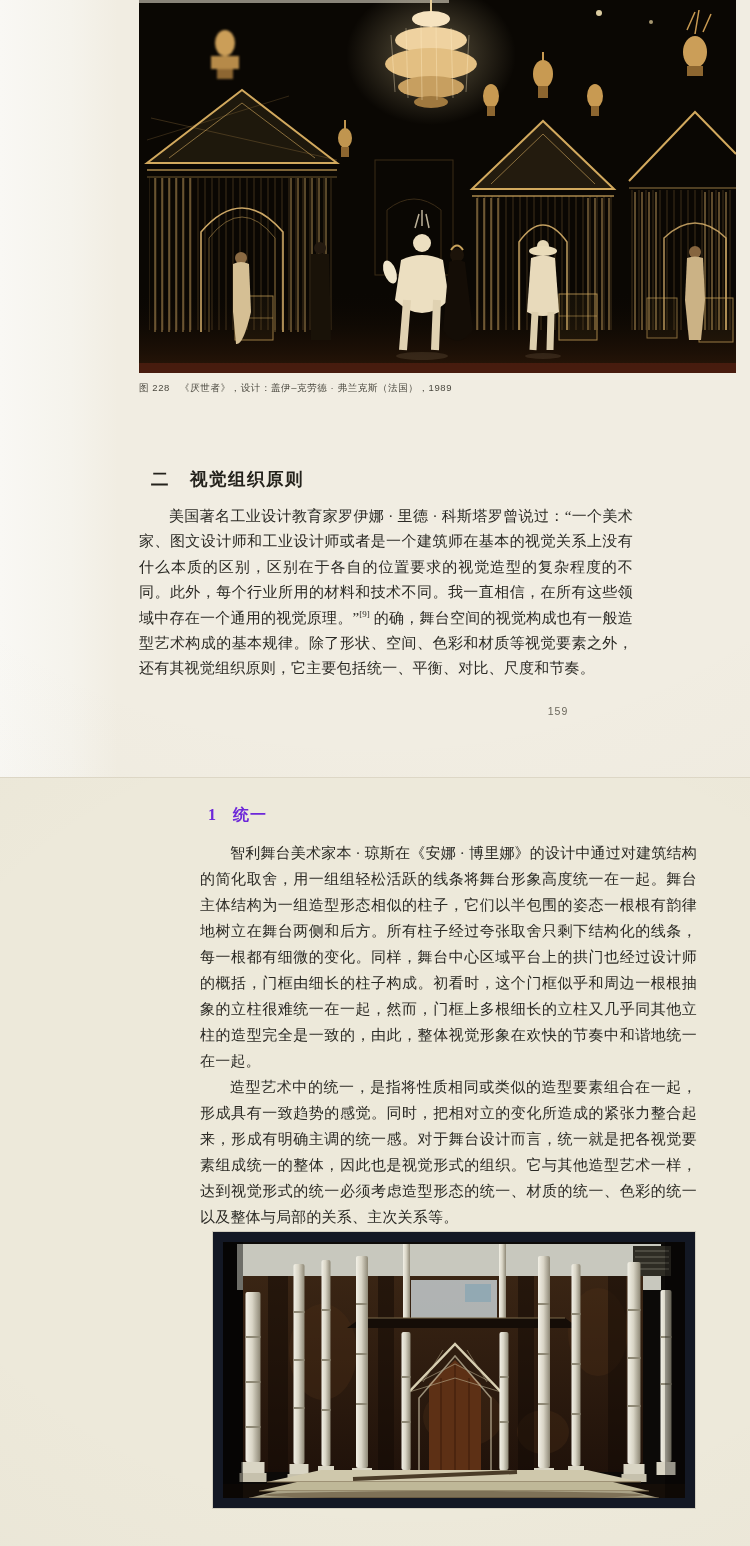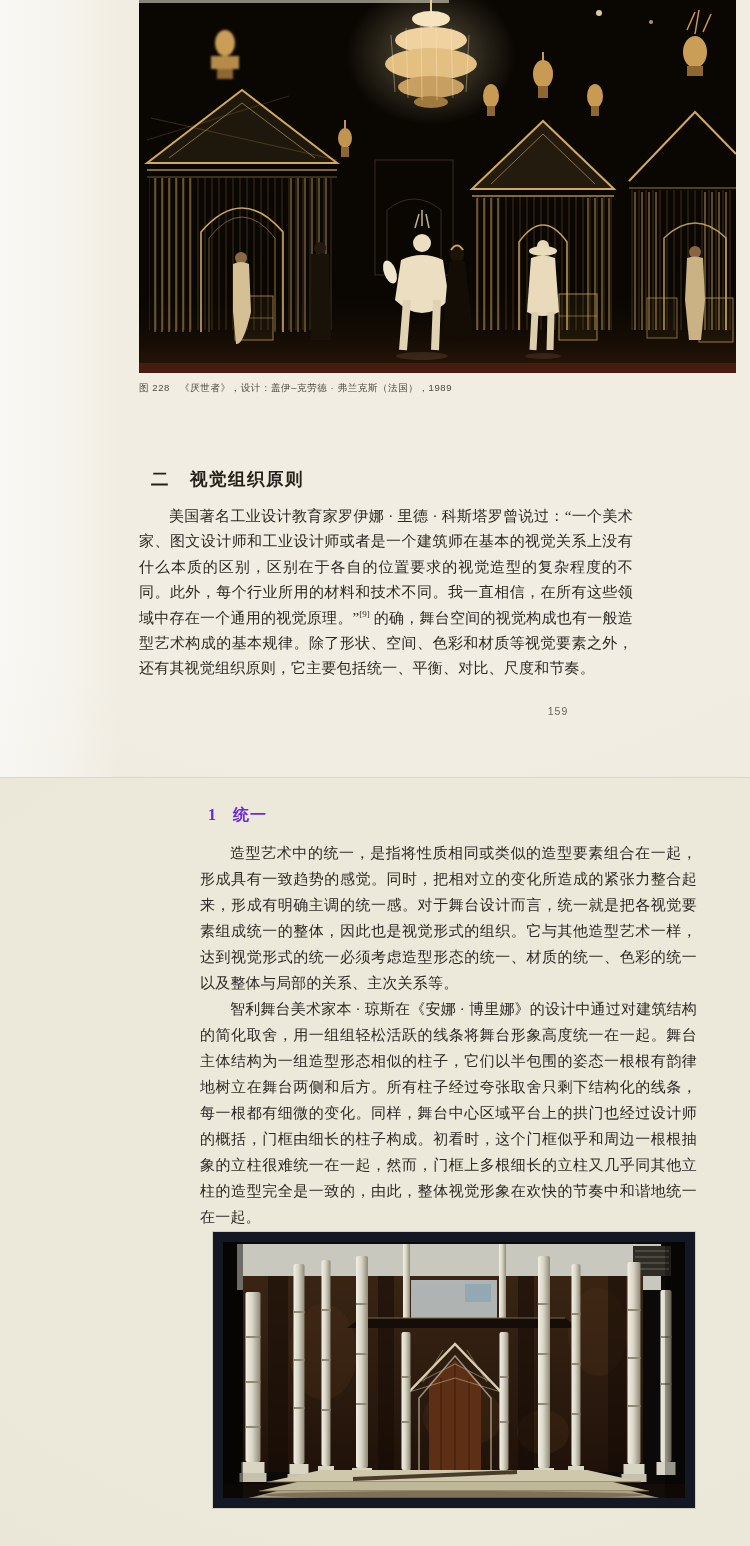--- a/index.html
+++ b/index.html
@@ -257,22 +257,22 @@
   <p class="body-text body-1"><span>美国著名工业设计教育家罗伊娜 · 里德 · 科斯塔罗曾说过：“一个美术家、图文设计师和工业设计师或者是一个建筑师在基本的视觉关系上没有什么本质的区别，区别在于各自的位置要求的视觉造型的复杂程度的不同。此外，每个行业所用的材料和技术不同。我一直相信，在所有这些领域中存在一个通用的视觉原理。”</span><sup class="footnote">[9]</sup><span> 的确，舞台空间的视觉构成也有一般造型艺术构成的基本规律。除了形状、空间、色彩和材质等视觉要素之外，还有其视觉组织原则，它主要包括统一、平衡、对比、尺度和节奏。</span></p>
 
   <div class="page-number">159</div>
 
   <section class="page page-bottom"></section>
   <div class="page-texture tex2"></div>
 
   <h3 class="subsection-heading"><span class="num">1</span><span>统一</span></h3>
 
   <div class="text-block-2">
+    <p class="body-text">智利舞台美术家本 · 琼斯在《安娜 · 博里娜》的设计中通过对建筑结构的简化取舍，用一组组轻松活跃的线条将舞台形象高度统一在一起。舞台主体结构为一组造型形态相似的柱子，它们以半包围的姿态一根根有韵律地树立在舞台两侧和后方。所有柱子经过夸张取舍只剩下结构化的线条，每一根都有细微的变化。同样，舞台中心区域平台上的拱门也经过设计师的概括，门框由细长的柱子构成。初看时，这个门框似乎和周边一根根抽象的立柱很难统一在一起，然而，门框上多根细长的立柱又几乎同其他立柱的造型完全是一致的，由此，整体视觉形象在欢快的节奏中和谐地统一在一起。</p>
     <p class="body-text">造型艺术中的统一，是指将性质相同或类似的造型要素组合在一起，形成具有一致趋势的感觉。同时，把相对立的变化所造成的紧张力整合起来，形成有明确主调的统一感。对于舞台设计而言，统一就是把各视觉要素组成统一的整体，因此也是视觉形式的组织。它与其他造型艺术一样，达到视觉形式的统一必须考虑造型形态的统一、材质的统一、色彩的统一以及整体与局部的关系、主次关系等。</p>
-    <p class="body-text">智利舞台美术家本 · 琼斯在《安娜 · 博里娜》的设计中通过对建筑结构的简化取舍，用一组组轻松活跃的线条将舞台形象高度统一在一起。舞台主体结构为一组造型形态相似的柱子，它们以半包围的姿态一根根有韵律地树立在舞台两侧和后方。所有柱子经过夸张取舍只剩下结构化的线条，每一根都有细微的变化。同样，舞台中心区域平台上的拱门也经过设计师的概括，门框由细长的柱子构成。初看时，这个门框似乎和周边一根根抽象的立柱很难统一在一起，然而，门框上多根细长的立柱又几乎同其他立柱的造型完全是一致的，由此，整体视觉形象在欢快的节奏中和谐地统一在一起。</p>
   </div>
 
   <figure class="photo photo-2">
     <svg viewBox="0 0 482 276" width="482" height="276">
       <defs>
         <linearGradient id="colGrad" x1="0" y1="0" x2="1" y2="0">
           <stop offset="0" stop-color="#f2f0e6"></stop>
           <stop offset="0.45" stop-color="#d9d5c6"></stop>
           <stop offset="1" stop-color="#8e8876"></stop>
         </linearGradient>

